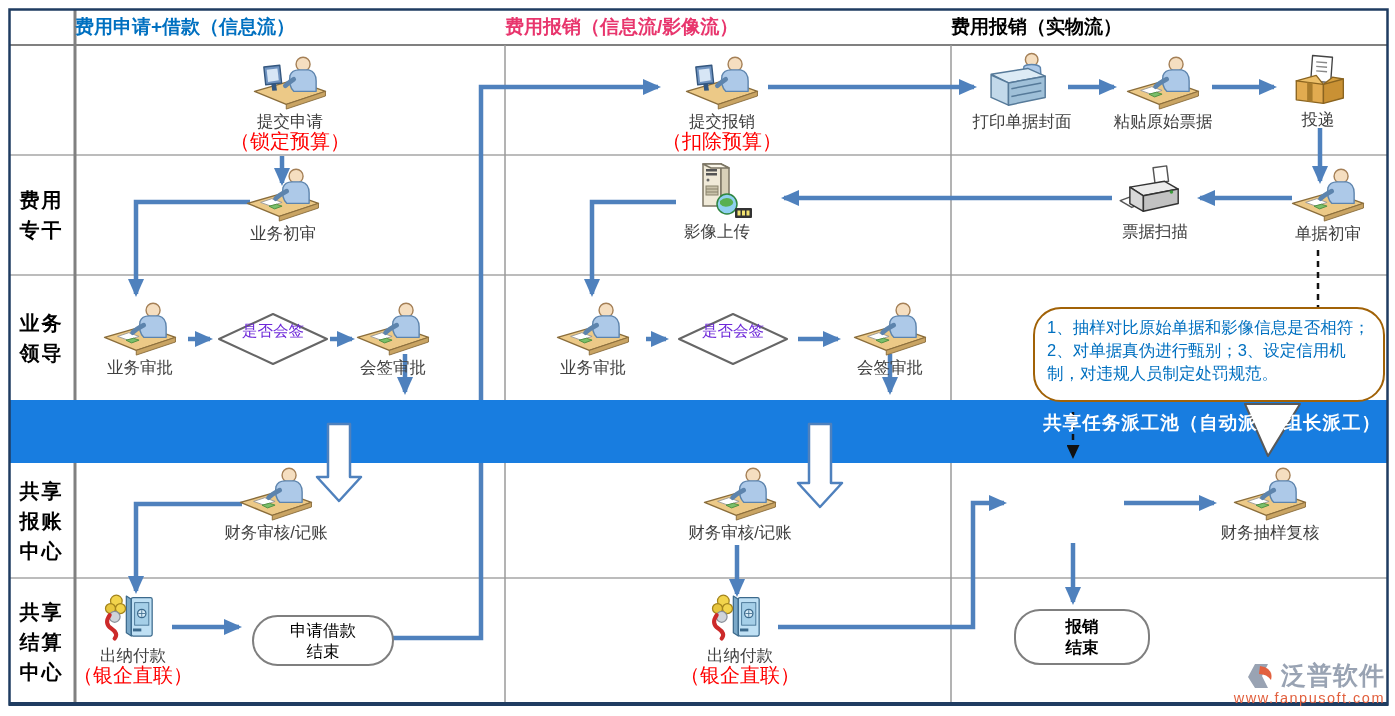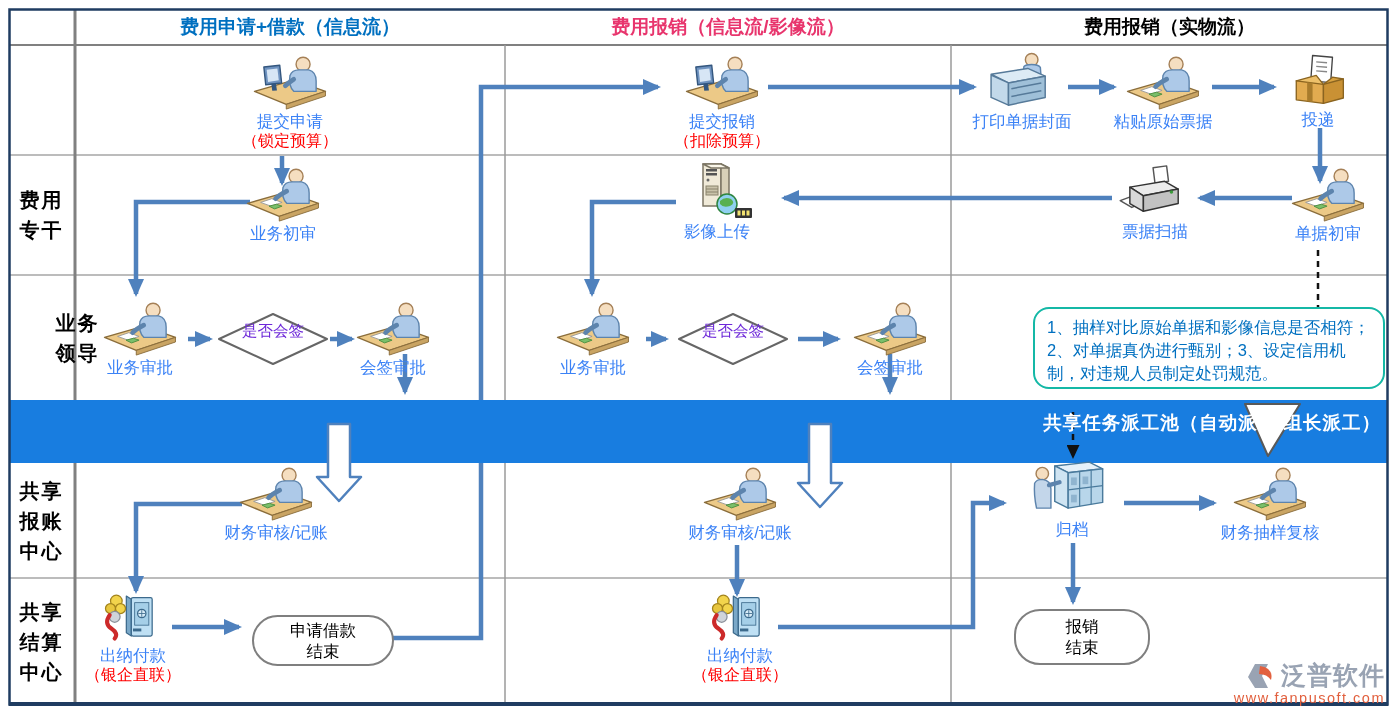--- a/index.html
+++ b/index.html
@@ -1,36 +1,36 @@
 <!DOCTYPE html>
 <html><head>
 <meta charset="utf-8">
 <style>
   html,body{margin:0;padding:0;background:#fff;}
   body{font-family:"Liberation Sans","DejaVu Sans",sans-serif;}
   #canvas{position:relative;width:1395px;height:716px;background:#fff;overflow:hidden;}
   #flow-svg{position:absolute;left:0;top:0;z-index:1;}
   .pre{white-space:pre-line;}
-  .hdr{position:absolute;top:14px;z-index:2;text-align:center;font-size:19px;font-weight:700;}
+  .hdr{position:absolute;top:14px;z-index:2;font-size:19px;font-weight:700;}
   .hdr1{color:#0070C0;} .hdr2{color:#E8356D;} .hdr3{color:#000;}
   .lane{position:absolute;left:9px;width:65px;z-index:2;display:flex;align-items:center;justify-content:center;
         text-align:center;font-size:20px;font-weight:600;line-height:30px;letter-spacing:2px;color:#000;}
   .node{position:absolute;width:170px;z-index:3;text-align:center;}
   .node svg.ic{display:block;margin:0 auto;}
-  .nlabel{font-size:16.5px;color:#3b82f6;margin-top:1px;line-height:20px;}
-  .nnote{font-size:16px;color:#FF0000;line-height:20px;}
+  .nlabel{font-size:16.5px;color:#404040;margin-top:1px;line-height:20px;}
+  .nnote{font-size:20px;color:#FF0000;line-height:20px;}
   .diamond{position:absolute;z-index:3;}
   .diamond .dtext{position:absolute;left:0;right:0;top:9px;text-align:center;font-size:15.5px;color:#6d28d9;}
   .term{position:absolute;z-index:3;background:#fff;border:2.5px solid #7f7f7f;border-radius:26px;
         display:flex;align-items:center;justify-content:center;text-align:center;
         font-size:16.5px;line-height:21px;color:#000;}
   .bandtext{position:absolute;left:0;right:14px;top:410px;z-index:2;text-align:right;color:#fff;
         font-size:18.5px;font-weight:600;letter-spacing:1px;}
-  .callout{position:absolute;left:1033px;top:307px;width:352px;height:82px;z-index:4;background:#fff;
-        border:2px solid #14b8a6;border-radius:16px;box-sizing:border-box;padding:7px 10px 0 12px;
+  .callout{position:absolute;left:1033px;top:307px;width:352px;height:95px;z-index:4;background:#fff;
+        border:2px solid #a16207;border-radius:28px;box-sizing:border-box;padding:7px 10px 0 12px;
         color:#0070C0;font-size:16.5px;line-height:23px;}
   .watermark{position:absolute;right:10px;bottom:10px;z-index:4;text-align:right;}
   .wm-row{display:flex;align-items:center;justify-content:flex-end;gap:4px;}
   .wm-brand{font-size:25px;font-weight:700;color:#99a3b3;letter-spacing:1px;}
   .wm-url{font-size:14.5px;color:#e2603e;letter-spacing:1.5px;margin-top:-2px;}
 </style>
 </head>
 <body>
 
 <div id="canvas">
@@ -193,21 +193,21 @@
     <rect x="9.5" y="9.5" width="1378" height="695" fill="none" stroke="#1F3C61" stroke-width="2.5"></rect>
     <line x1="9" y1="704" x2="1388" y2="704" stroke="#1F3C61" stroke-width="4"></line>
   </svg>
 
   <div class="hdr hdr1" style="left:75px;width:430px;">费用申请+借款（信息流）</div>
   <div class="hdr hdr3" style="left:951px;width:437px;">费用报销（实物流）</div>
   <div class="hdr hdr2" style="left:505px;width:446px;">费用报销（信息流/影像流）</div>
 
   <div class="lane pre" style="top:155px;height:120px;">费用
 专干</div>
-  <div class="lane pre" style="top:275px;height:125px;margin-left:36px;">业务
+  <div class="lane pre" style="top:275px;height:125px;">业务
 领导</div>
   <div class="lane pre" style="top:463px;height:115px;">共享
 报账
 中心</div>
   <div class="lane pre" style="top:578px;height:128px;">共享
 结算
 中心</div>
 
   <div class="bandtext">共享任务派工池（自动派工/组长派工）</div>
 
@@ -325,26 +325,20 @@
     <div class="nlabel">财务审核/记账</div>
   </div>
 
   <div class="node" style="left:655px;top:465px;">
     <svg class="ic" width="82" height="56">
         <use href="#i-desk"></use>
       </svg>
     <div class="nlabel">财务审核/记账</div>
   </div>
 
-  <div class="node" style="left:987px;top:458px;">
-    <svg class="ic" width="92" height="60">
-        <use href="#i-archive"></use>
-      </svg>
-    <div class="nlabel">归档</div>
-  </div>
 
   <div class="node" style="left:1185px;top:465px;">
     <svg class="ic" width="82" height="56">
         <use href="#i-desk"></use>
       </svg>
     <div class="nlabel">财务抽样复核</div>
   </div>
 
   <div class="node" style="left:48px;top:588px;">
     <svg class="ic" width="70" height="56">
@@ -357,21 +351,21 @@
   <div class="node" style="left:655px;top:588px;">
     <svg class="ic" width="70" height="56">
         <use href="#i-safe"></use>
       </svg>
     <div class="nlabel">出纳付款</div>
     <div class="nnote">（银企直联）</div>
   </div>
 
   <div class="term pre" style="left:252px;top:615px;width:138px;height:47px;">申请借款
 结束</div>
-  <div class="term pre" style="left:1014px;top:609px;width:132px;height:52px;">报销
+  <div class="term pre" style="left:1014px;top:609px;width:132px;height:52px;font-weight:bold;">报销
 结束</div>
 
   <div class="callout pre">1、抽样对比原始单据和影像信息是否相符；
 2、对单据真伪进行甄别；3、设定信用机制，对违规人员制定处罚规范。</div>
 
   <div class="watermark">
     <div class="wm-row">
       <svg width="32" height="30" viewBox="0 0 32 30">
         <path d="M3,16 L10,3 L23,3 L17,15 L23,27 L10,27 Z" fill="#99a3b3"></path>
         <path d="M15,5 Q29,7 26,19 Q22,13 14,13 Z" fill="#e2603e"></path>

